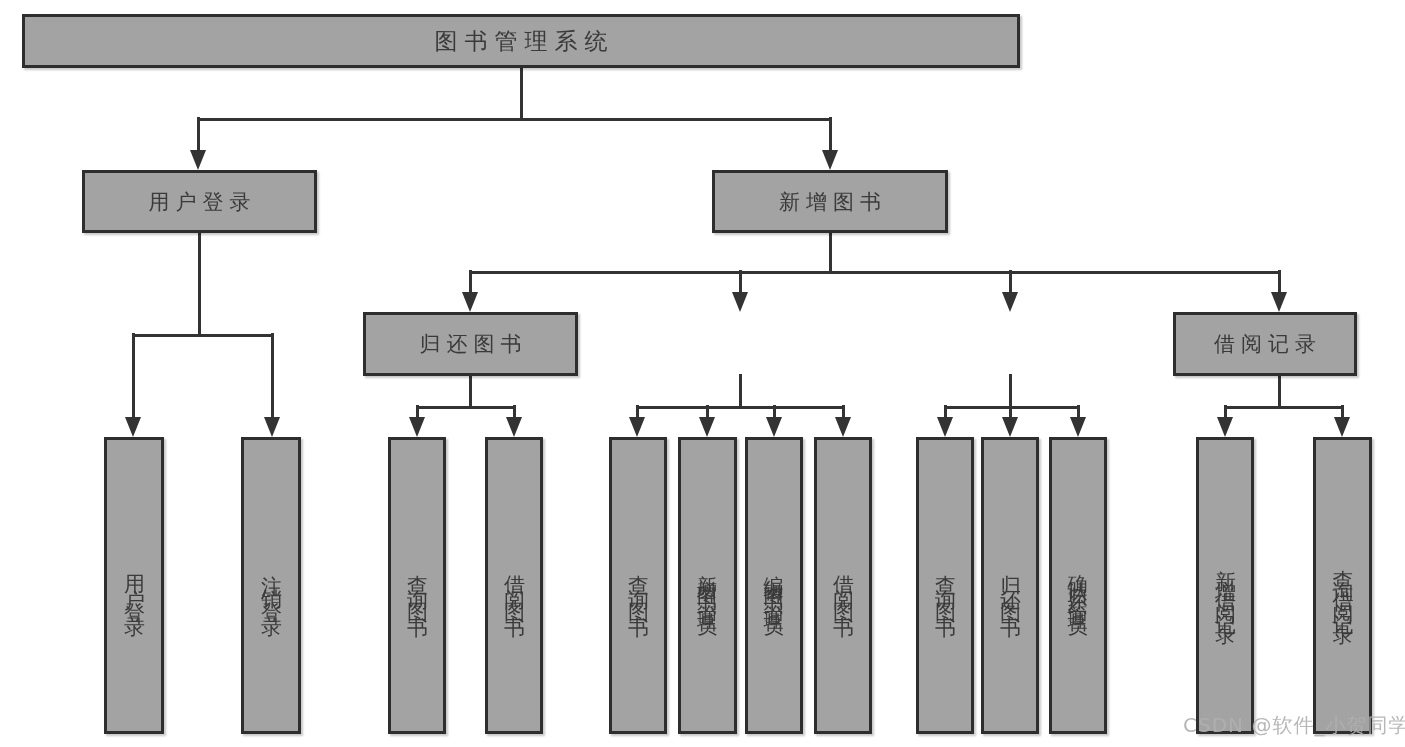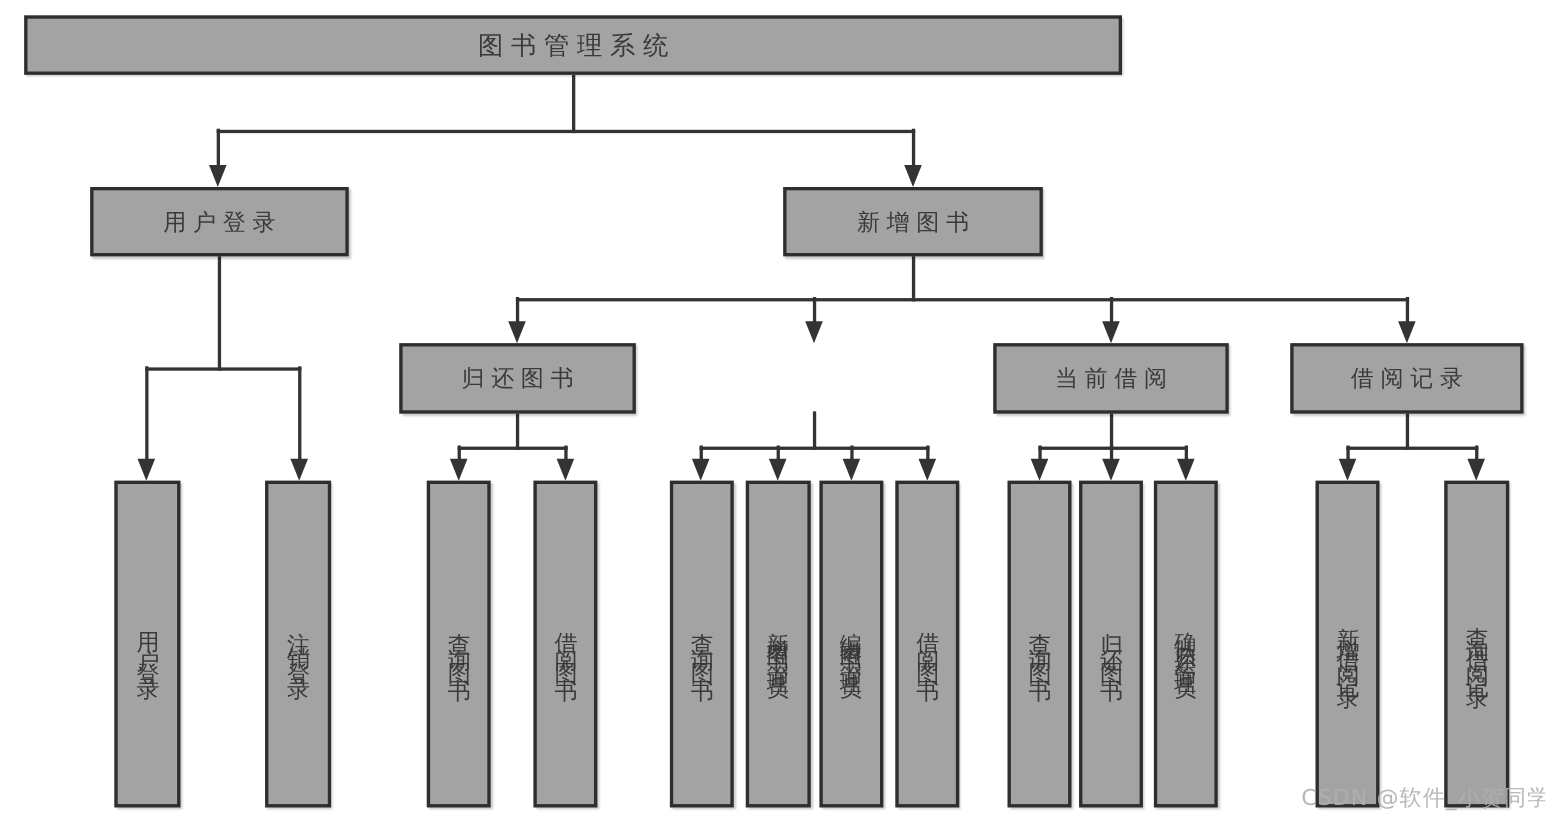--- a/index.html
+++ b/index.html
@@ -123,24 +123,21 @@
   <div class="box" style="left:82px;top:170px;width:235px;height:63px;">
     <span class="hbox-label">用户登录</span>
   </div>
   <div class="box" style="left:712px;top:170px;width:236px;height:63px;">
     <span class="hbox-label">新增图书</span>
   </div>
 
   <div class="box" style="left:363px;top:312px;width:215px;height:64px;">
     <span class="hbox-label">归还图书</span>
   </div>
-  <div class="box" style="left:903px;top:312px;width:214px;height:64px;">
-    <span class="hbox-label">当前借阅</span>
-  </div>
-  <div class="box" style="left:1173px;top:312px;width:212px;height:64px;">
+  <div class="box" style="left:1173px;top:312px;width:184px;height:64px;">
     <span class="hbox-label">借阅记录</span>
   </div>
 
   <div class="box leaf len4" style="left:104px;top:437px;width:60px;height:297px;">
     <span>用户登录</span>
   </div>
   <div class="box leaf len4" style="left:241px;top:437px;width:60px;height:297px;">
     <span>注销登录</span>
   </div>
 

